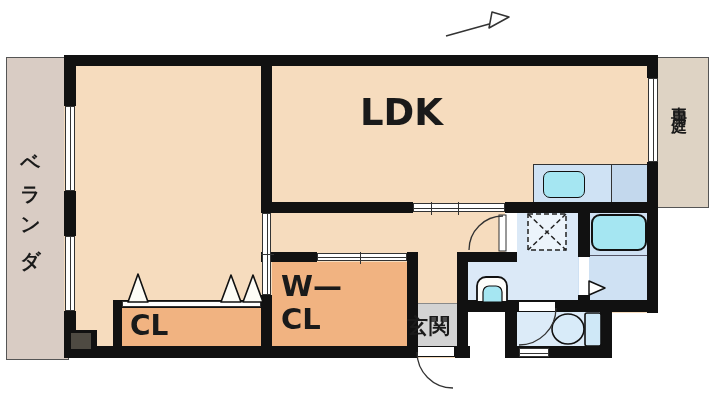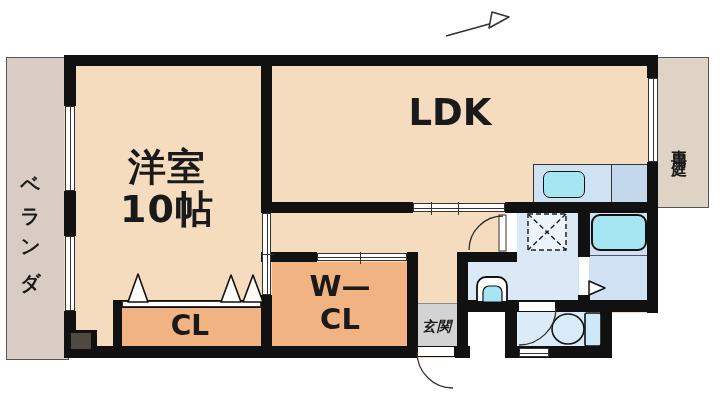--- a/index.html
+++ b/index.html
@@ -30,26 +30,26 @@
   .vline{position:absolute;left:50%;top:0;width:1px;height:100%;background:#333;}
   .hline{position:absolute;top:50%;left:0;height:1px;width:100%;background:#333;}
   .leaf{position:absolute;background:#fff;border:1.5px solid #111;box-sizing:border-box;}
   .plain{position:absolute;background:#fff;}
   
   .sink{left:543px;top:171px;width:40px;height:25px;background:#a5e6f2;border:1.5px solid #111;border-radius:7px;}
   .tub{left:591px;top:214px;width:56px;height:37px;background:#a5e6f2;border:2px solid #111;border-radius:9px;box-sizing:border-box;}
   .bathline{left:590px;top:255px;width:57px;height:1px;background:#556;}
   .pillar{left:71px;top:333px;width:20px;height:16px;background:#4e4a42;}
   
-  .lbl{position:absolute;color:#1a1a1a;font-weight:bold;text-align:center;white-space:pre;}
+  .lbl{position:absolute;color:#1a1a1a;font-weight:bold;text-align:left;white-space:pre;}
   .room-big{font-size:38px;line-height:42px;letter-spacing:1px;}
   .ldk-big{font-size:37px;line-height:42px;}
   .wcl-t{font-size:29px;line-height:33px;}
   .cl-t{font-size:28px;line-height:30px;}
-  .genkan-t{font-size:14px;line-height:20px;letter-spacing:1px;font-style:italic;}
+  .genkan-t{font-size:21px;line-height:20px;letter-spacing:1px;}
   .vert{writing-mode:vertical-rl;text-orientation:upright;}
   .veranda-t{font-size:20px;letter-spacing:9px;}
   .garden-t{font-size:16px;letter-spacing:5px;}
   svg{position:absolute;left:0;top:0;pointer-events:none;}
 </style>
 </head>
 <body>
 
 <div id="stage">
 
@@ -164,21 +164,20 @@
     <polygon points="589,281 605,288 589,295" fill="#fff" stroke="#111" stroke-width="1.5" stroke-linejoin="round"></polygon>
 
     <g fill="none" stroke="#333" stroke-width="1.3">
       <rect x="499" y="215" width="7" height="36" fill="#fff" stroke="#333" stroke-width="1"></rect>
       <path d="M503,216 A34,34 0 0 0 469,250"></path>
       <path d="M417,352 A36,36 0 0 0 453,388"></path>
       <path d="M556,308 A37,37 0 0 1 519,345"></path>
     </g>
   </svg>
 
-  <div class="lbl room-big" style="left:77px;top:146px;width:180px"><span>洋室</span><br><span>10帖</span></div>
   <div class="lbl ldk-big" style="left:360px;top:92px;width:180px"><span>LDK</span><br></div>
   <div class="lbl wcl-t" style="left:281px;top:270px;width:118px"><span>W—</span><br><span>CL</span></div>
   <div class="lbl cl-t" style="left:130px;top:311px;width:120px">CL</div>
   <div class="lbl genkan-t" style="left:407px;top:316px;width:60px">玄関</div>
   <div class="lbl vert veranda-t" style="left:18px;top:140px;height:170px">ベランダ</div>
   <div class="lbl vert garden-t" style="left:668px;top:94px;height:100px">専用庭</div>
 
 </div>
 
 </body></html>

